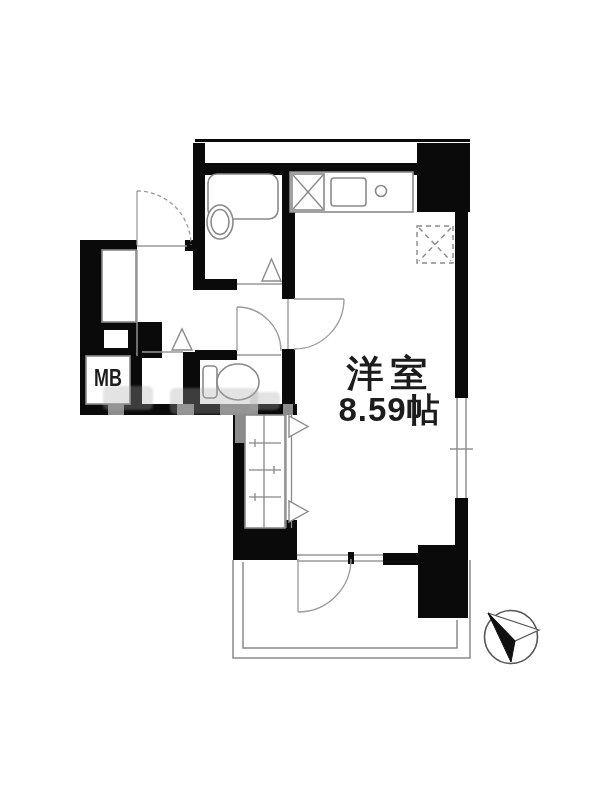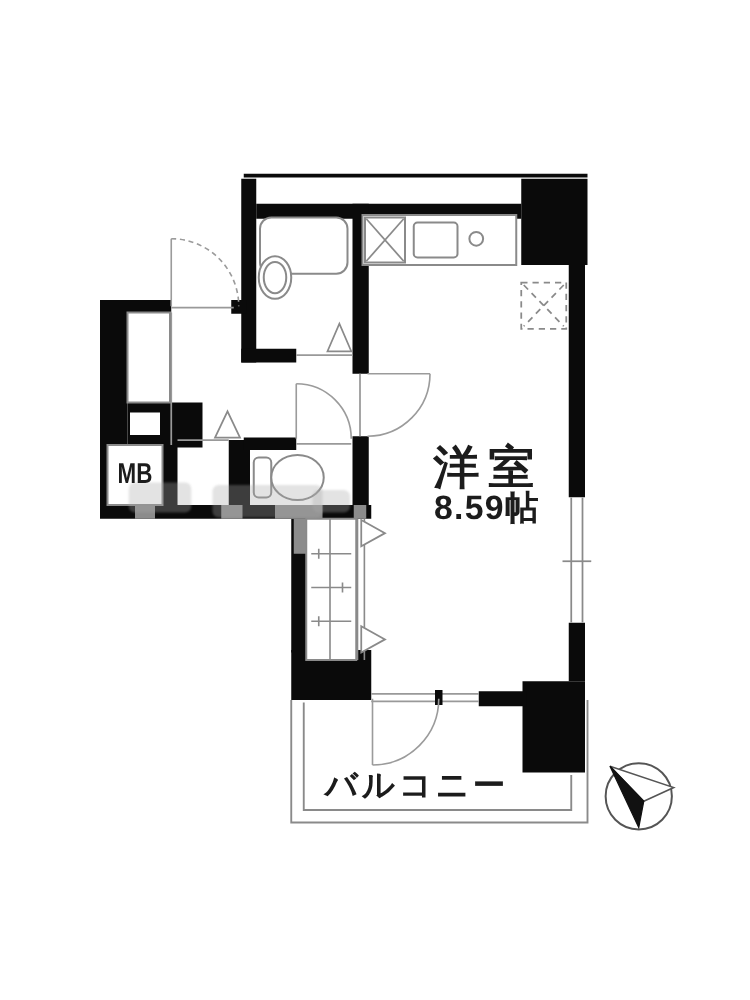--- a/index.html
+++ b/index.html
@@ -7,21 +7,21 @@
     position:relative;width:600px;height:800px;background:#ffffff;overflow:hidden;
     font-family:"Liberation Sans", sans-serif;
   }
   .plan-svg{position:absolute;left:0;top:0;}
   .label{
     position:absolute;color:#1c1c1c;text-align:center;line-height:1;
     font-family:"Liberation Sans", sans-serif;font-weight:600;
     white-space:nowrap;
   }
   .room-name{left:318px;top:355px;width:145px;font-size:37px;letter-spacing:7px;}
-  .room-size{left:312px;top:393px;width:155px;font-size:27px;letter-spacing:1px;}
+  .room-size{left:312px;top:393px;width:155px;font-size:33px;letter-spacing:1px;}
   .balcony-label{left:246px;top:615px;width:175px;font-size:26px;letter-spacing:3px;}
   .mb-label{left:86px;top:367px;width:44px;font-size:23px;transform:scaleX(.78);font-weight:700;}
   .wm{position:absolute;background:#a9a9a9;opacity:.32;border-radius:5px;filter:blur(1px);}
 </style>
 </head>
 <body>
 
 <div class="stage">
 
   <svg class="plan-svg" width="600" height="800" viewBox="0 0 600 800">
@@ -167,15 +167,14 @@
       <polygon points="488,613 515,641 511,662" fill="#111111" stroke="#111111" stroke-width="1"></polygon>
     </g>
   </svg>
 
   <div class="wm" style="left:103px;top:386px;width:50px;height:24px;"></div>
   <div class="wm" style="left:170px;top:388px;width:88px;height:26px;"></div>
   <div class="wm" style="left:250px;top:392px;width:30px;height:18px;"></div>
 
   <div class="label room-name">洋室</div>
   <div class="label room-size">8.59帖</div>
-  <div class="label balcony-label">バルコニー</div>
   <div class="label mb-label">MB</div>
 </div>
 
 </body></html>

